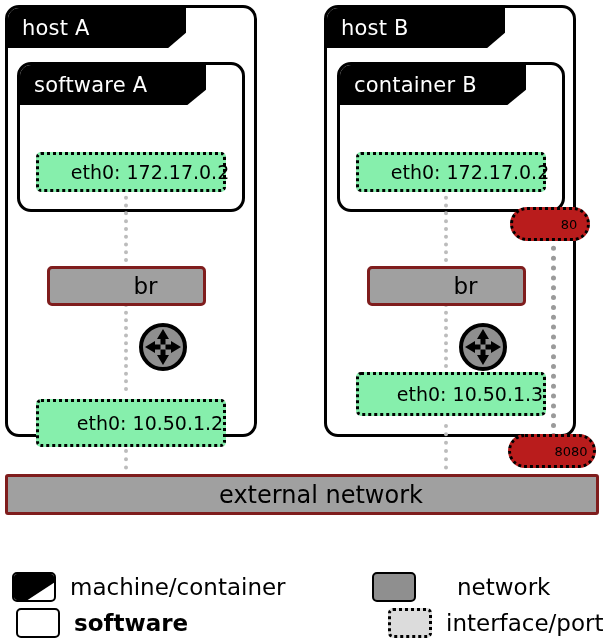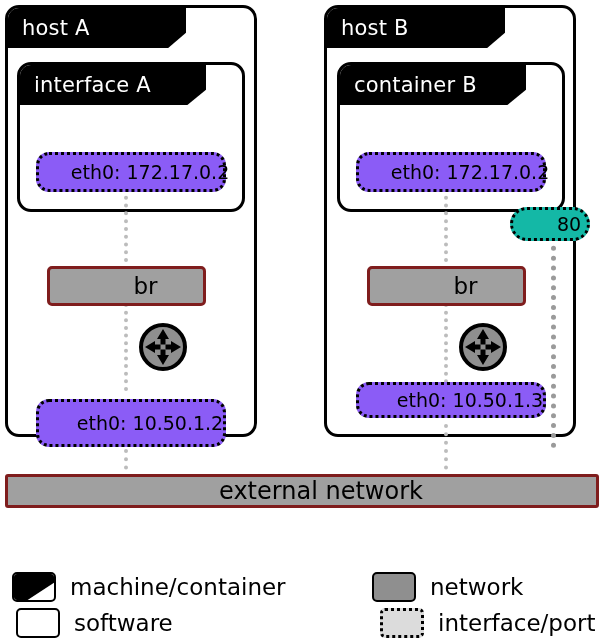--- a/index.html
+++ b/index.html
@@ -43,40 +43,40 @@
     letter-spacing: .2px;
     padding-left: 14px;
     box-sizing: border-box;
     white-space: nowrap;
   }
   .node-title.host  { width: 178px; clip-path: polygon(0 0, 100% 0, 100% 62%, 90% 100%, 0 100%); }
   .node-title.cont  { width: 186px; clip-path: polygon(0 0, 100% 0, 100% 62%, 90% 100%, 0 100%); }
 
   
   .iface {
-    background: #8b5cf6;
+    background: #86efac;
     border: 3px dotted #000000;
-    border-radius: 13px;
+    border-radius: 5px;
     display: flex;
     align-items: center;
     justify-content: center;
     font-size: 19px;
     white-space: nowrap;
     z-index: 6;
   }
 
   
   .port {
-    background: #14b8a6;
+    background: #b91c1c;
     border: 3px dotted #000000;
     border-radius: 40px;
     display: flex;
     align-items: center;
     justify-content: center;
-    font-size: 19px;
+    font-size: 13px;
     white-space: nowrap;
     z-index: 7;
     text-align: center;
   }
 
   
   .net {
     background: #a0a0a0;
     border: 3px solid #7f1d1d;
     border-radius: 5px;
@@ -153,21 +153,21 @@
   <div class="abs vline" style="left:444px; top:303px; width:0; height:88px;"></div>
   <div class="abs vline" style="left:444px; top:424px; width:0; height:54px;"></div>
 
   <div class="abs vline port-link" style="left:551px; top:236px; width:0; height:212px;"></div>
 
   <div class="abs node-box" style="left:5px; top:5px; width:252px; height:432px;">
     <div class="node-title host">host A</div>
   </div>
 
   <div class="abs node-box" style="left:17px; top:62px; width:228px; height:150px;">
-    <div class="node-title cont">interface A</div>
+    <div class="node-title cont">software A</div>
   </div>
 
   <div class="abs iface" style="left:36px; top:152px; width:190px; height:40px;">eth0: 172.17.0.2</div>
 
   <div class="abs net" style="left:47px; top:266px; width:159px; height:40px;">br</div>
 
   <div class="abs router" style="left:100px; top:322px; width:50px; height:50px;">
     <svg width="50" height="50" viewBox="0 0 50 50" aria-hidden="true">
       <circle cx="25" cy="25" r="22" fill="#8f8f8f" stroke="#000000" stroke-width="4"></circle>
       <path d="M25 7 L31 17 L27.5 17 L27.5 22.5 L22.5 22.5 L22.5 17 L19 17 Z" fill="#000000"></path>
@@ -196,38 +196,39 @@
   <div class="abs router" style="left:420px; top:322px; width:50px; height:50px;">
     <svg width="50" height="50" viewBox="0 0 50 50" aria-hidden="true">
       <circle cx="25" cy="25" r="22" fill="#8f8f8f" stroke="#000000" stroke-width="4"></circle>
       <path d="M25 7 L31 17 L27.5 17 L27.5 22.5 L22.5 22.5 L22.5 17 L19 17 Z" fill="#000000"></path>
       <path d="M25 43 L19 33 L22.5 33 L22.5 27.5 L27.5 27.5 L27.5 33 L31 33 Z" fill="#000000"></path>
       <path d="M7 25 L17 19 L17 22.5 L22.5 22.5 L22.5 27.5 L17 27.5 L17 31 Z" fill="#000000"></path>
       <path d="M43 25 L33 31 L33 27.5 L27.5 27.5 L27.5 22.5 L33 22.5 L33 19 Z" fill="#000000"></path>
     </svg>
   </div>
 
-  <div class="abs iface" style="left:356px; top:382px; width:190px; height:36px;">eth0: 10.50.1.3</div>
-
-
-  <div class="abs net ext" style="left:5px; top:474px; width:594px; height:34px;">external network</div>
+  <div class="abs iface" style="left:356px; top:372px; width:190px; height:44px;">eth0: 10.50.1.3</div>
+
+  <div class="abs port" style="left:508px; top:434px; width:88px; height:34px;">8080</div>
+
+  <div class="abs net ext" style="left:5px; top:474px; width:594px; height:41px;">external network</div>
 
   <div class="legend-item" style="left:12px; top:572px;">
     <span class="sw-machine-wrap"></span>
     <span>machine/container</span>
   </div>
 
-  <div class="legend-item" style="left:16px; top:608px;">
+  <div class="legend-item" style="left:16px; top:608px;font-weight:bold;">
     <span class="sw sw-software"></span>
     <span>software</span>
   </div>
 
-  <div class="legend-item" style="left:372px; top:572px;">
+  <div class="legend-item" style="left:372px; top:572px;gap:27px;">
     <span class="sw sw-network"></span>
     <span>network</span>
   </div>
 
-  <div class="legend-item" style="left:380px; top:608px;">
+  <div class="legend-item" style="left:388px; top:608px;">
     <span class="sw sw-iface"></span>
     <span>interface/port</span>
   </div>
 
 </div>
 
 </body></html>

